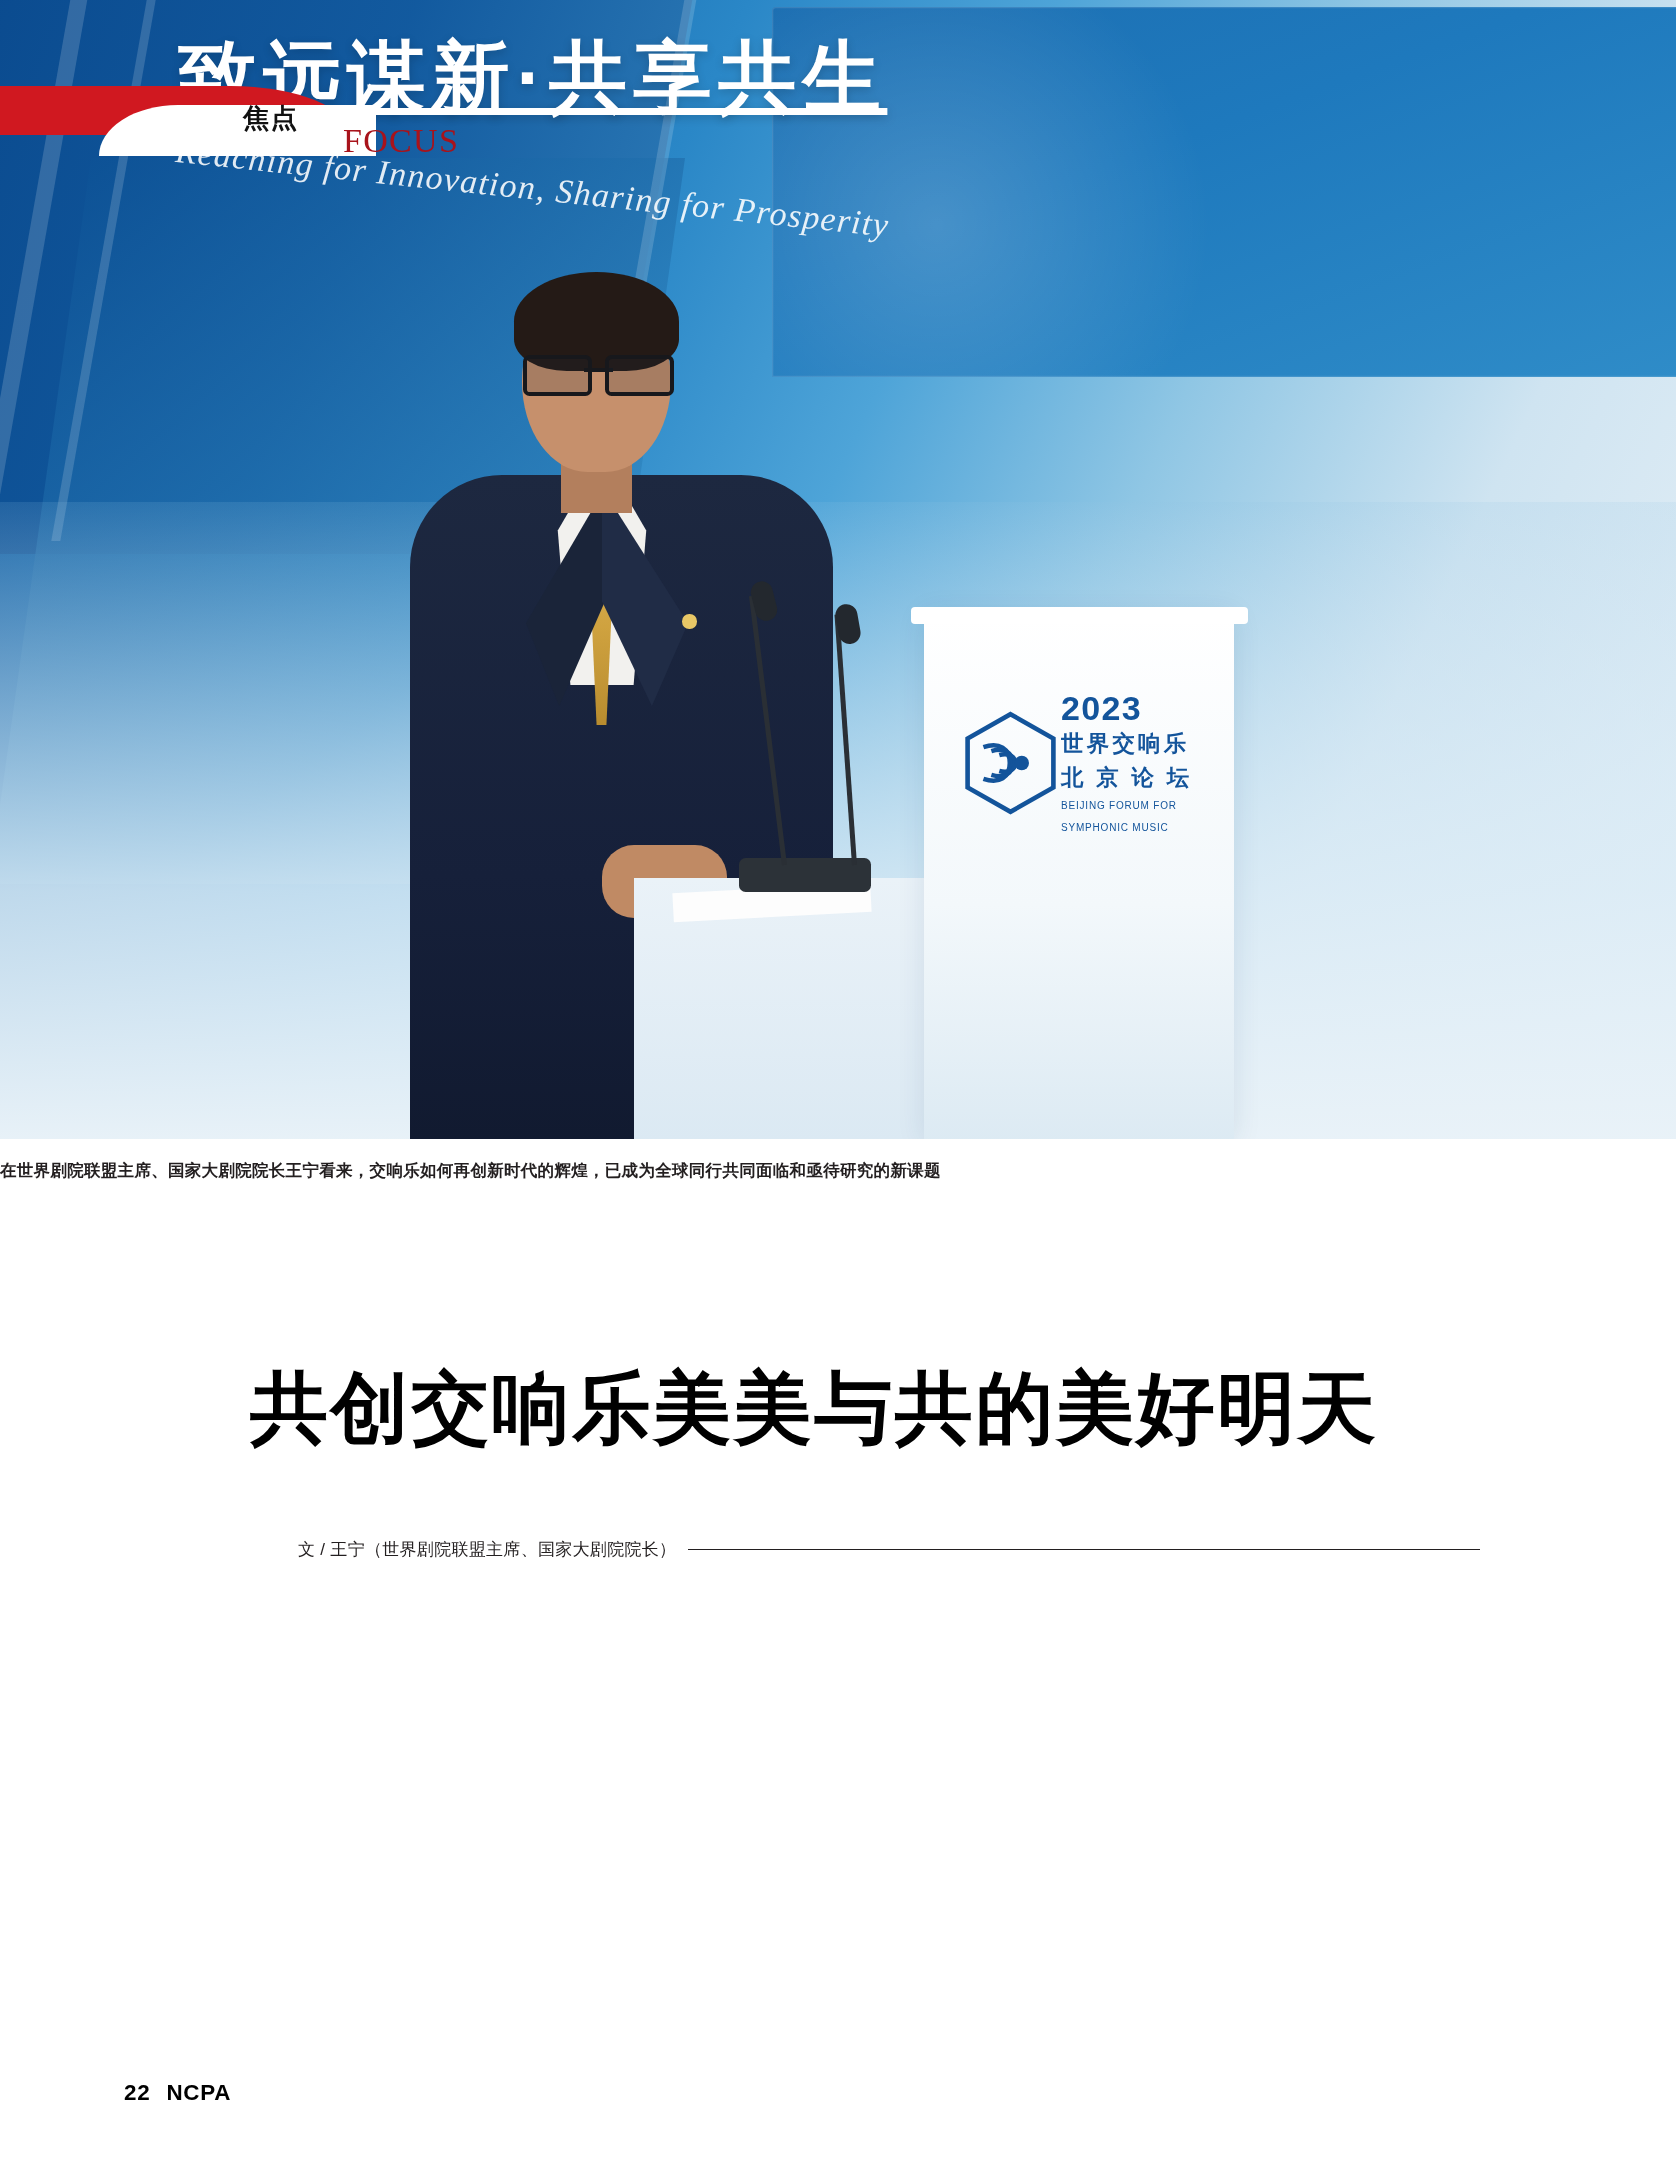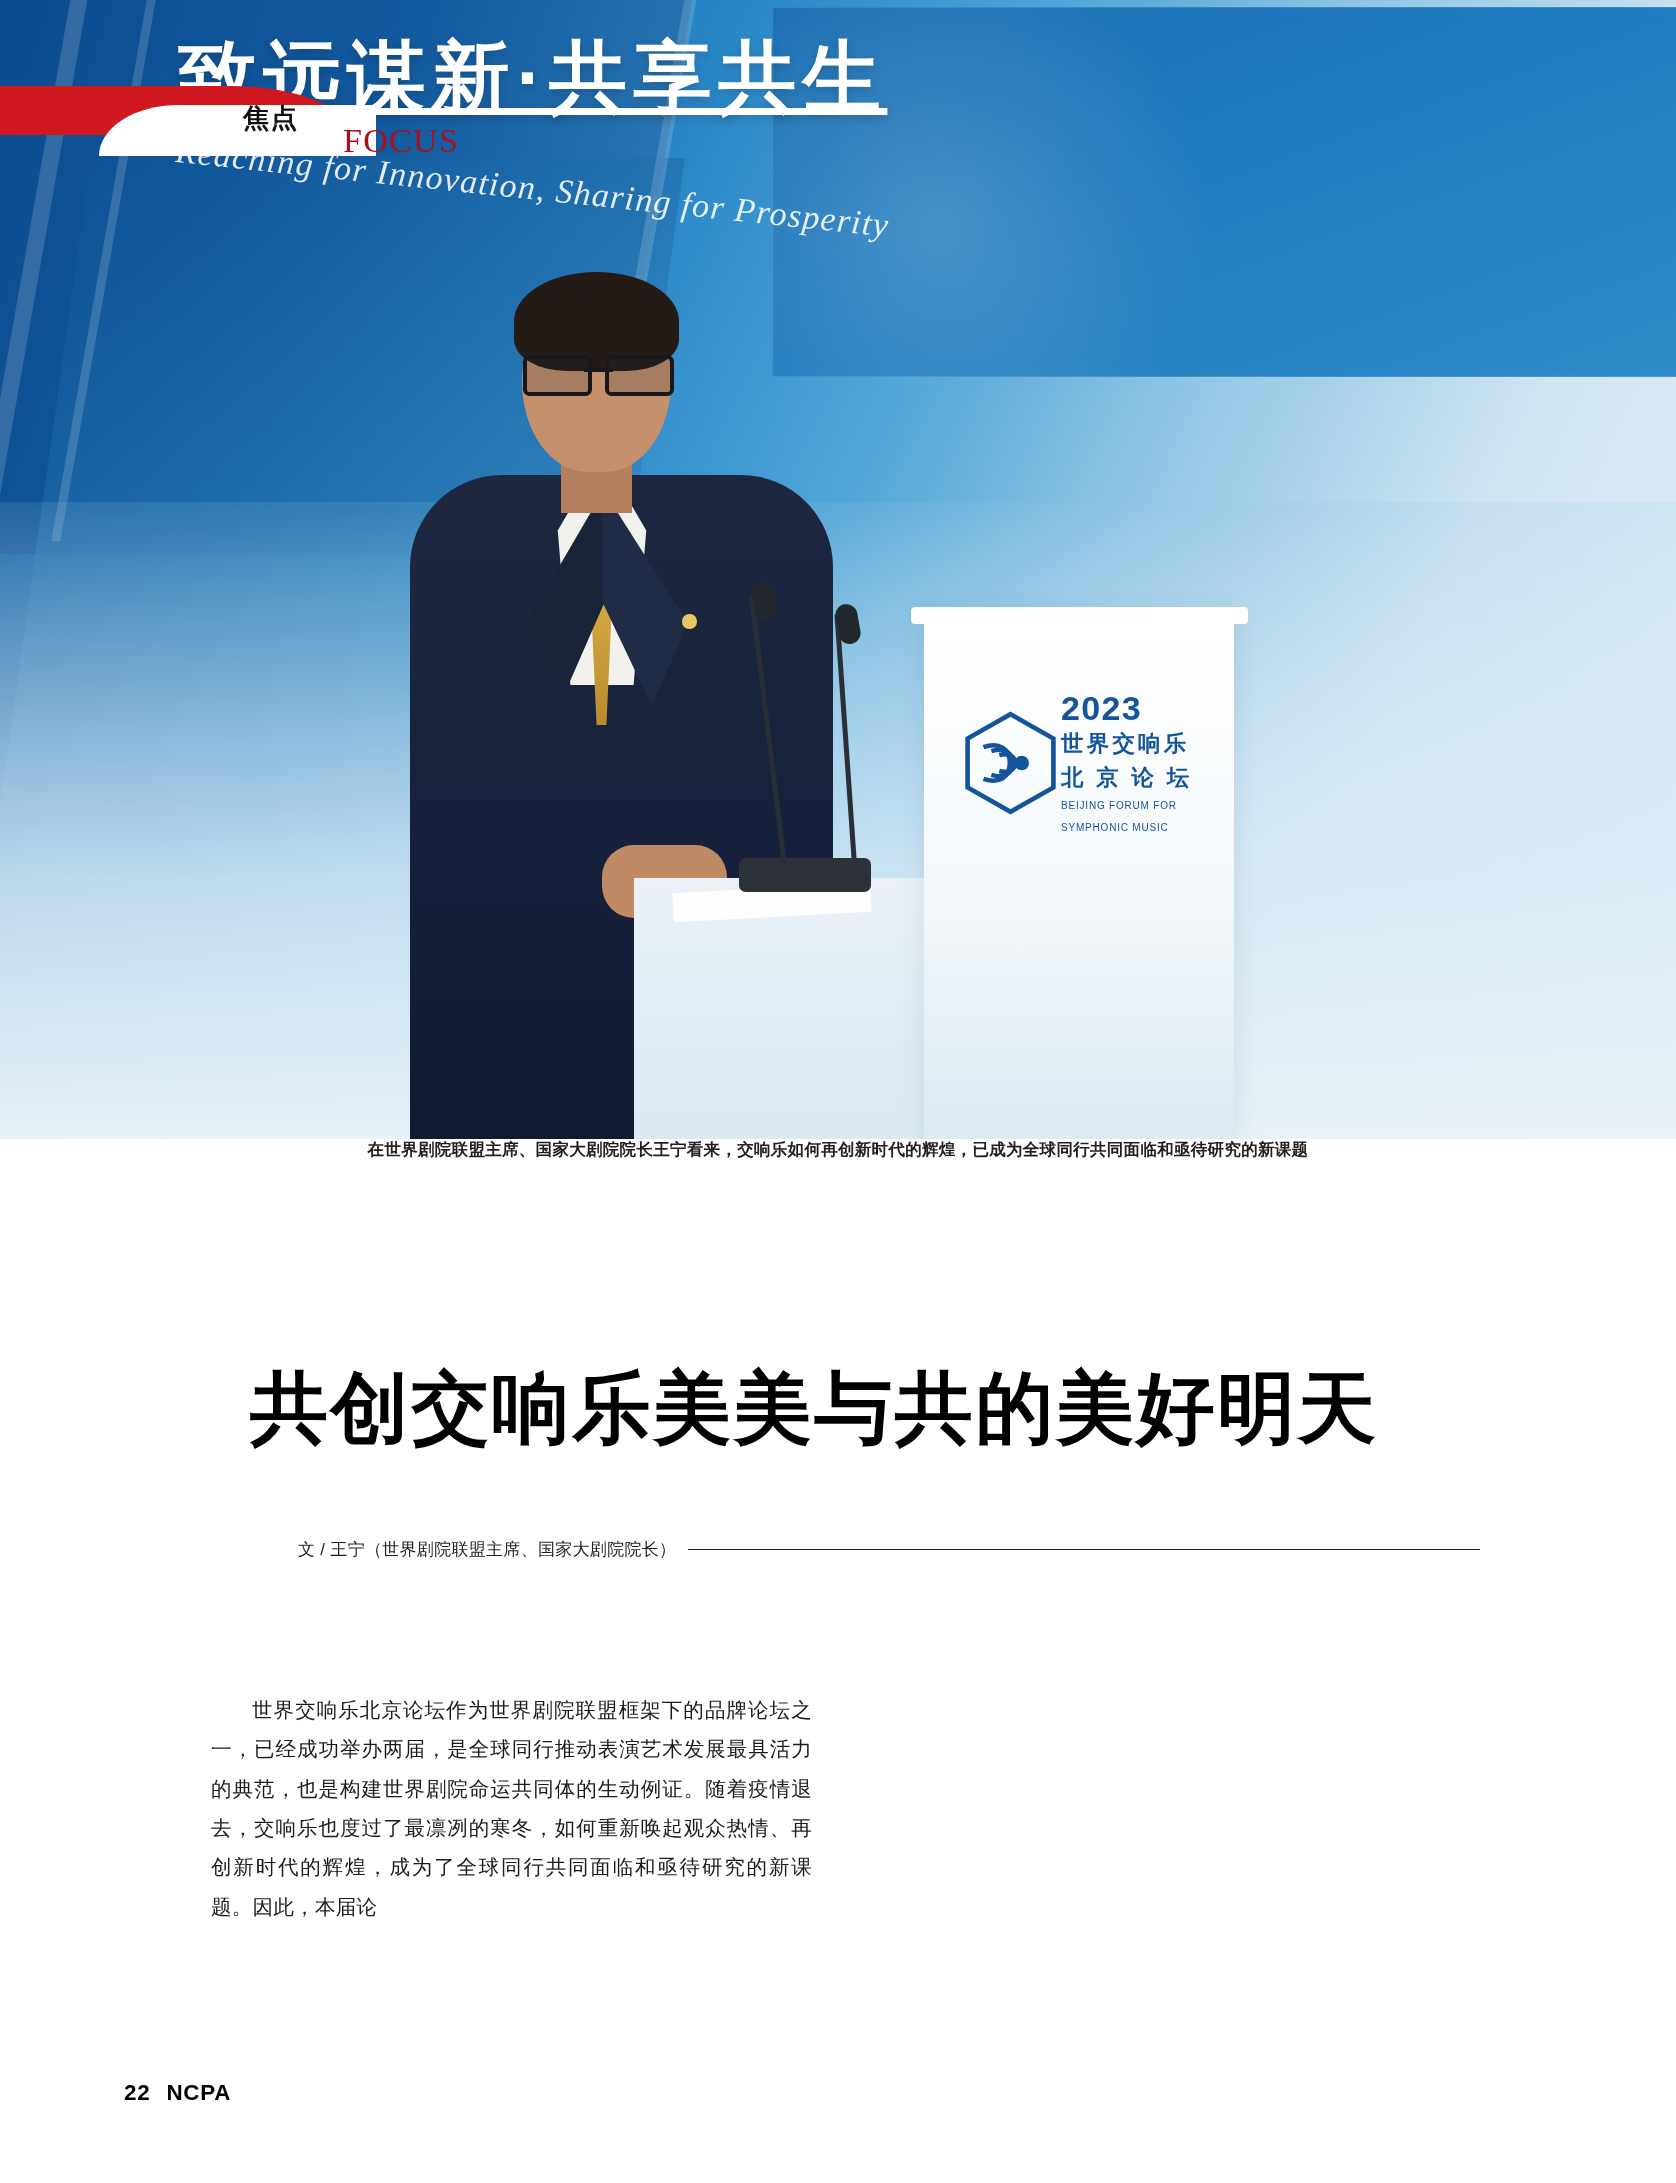--- a/index.html
+++ b/index.html
@@ -261,25 +261,26 @@
   .logo-year { font-size: 34px; font-weight: 700; letter-spacing: 1.3px; line-height: 1; }
   .logo-cn1 { font-size: 22.4px; font-weight: 700; letter-spacing: 3.3px; margin-top: 5.3px; line-height: 1.25; }
   .logo-en { font-size: 10px; letter-spacing: 0.8px; margin-top: 6.6px; line-height: 1.5; }
 
   
   .caption {
     position: absolute;
     left: 0;
     top: 1139px;
     width: 1676px;
-    text-align: center;
+    text-align: left;
     font-size: 16.5px;
     color: #231f20;
     font-weight: 700;
     letter-spacing: 0.3px;
+    padding-top: 21px;
     box-sizing: border-box;
   }
 
   
   .headline {
     position: absolute;
     left: 250px;
     top: 1310px;
     width: 1182px;
     font-size: 78px;
@@ -423,22 +424,19 @@
 <div class="caption">在世界剧院联盟主席、国家大剧院院长王宁看来，交响乐如何再创新时代的辉煌，已成为全球同行共同面临和亟待研究的新课题</div>
 
 <h1 class="headline">共创交响乐美美与共的美好明天</h1>
 
 <div class="byline-row">
   <div class="byline">文 / 王宁（世界剧院联盟主席、国家大剧院院长）</div>
   <div class="byline-rule"></div>
 </div>
 
 <div class="body-cols">
-  <div class="col">
-    <p>世界交响乐北京论坛作为世界剧院联盟框架下的品牌论坛之一，已经成功举办两届，是全球同行推动表演艺术发展最具活力的典范，也是构建世界剧院命运共同体的生动例证。随着疫情退去，交响乐也度过了最凛冽的寒冬，如何重新唤起观众热情、再创新时代的辉煌，成为了全球同行共同面临和亟待研究的新课题。因此，本届论</p>
-  </div>
 </div>
 
 <div class="footer">
   <span class="pg">22</span>
   <span>NCPA</span>
 </div>
 
 
 </body></html>

